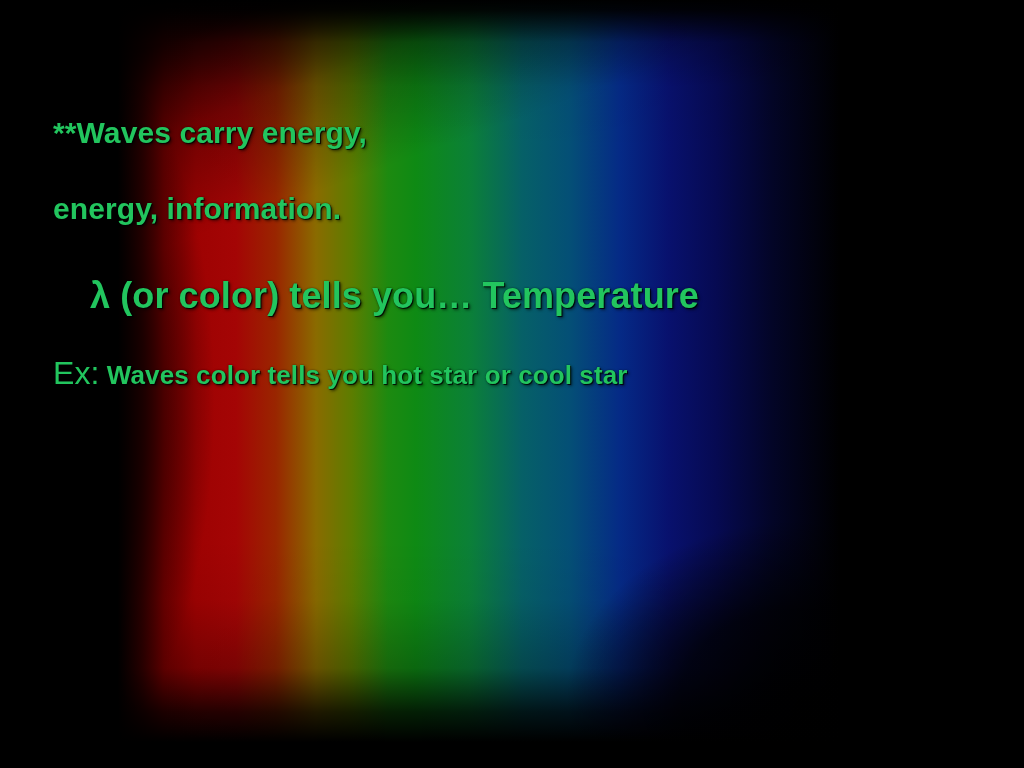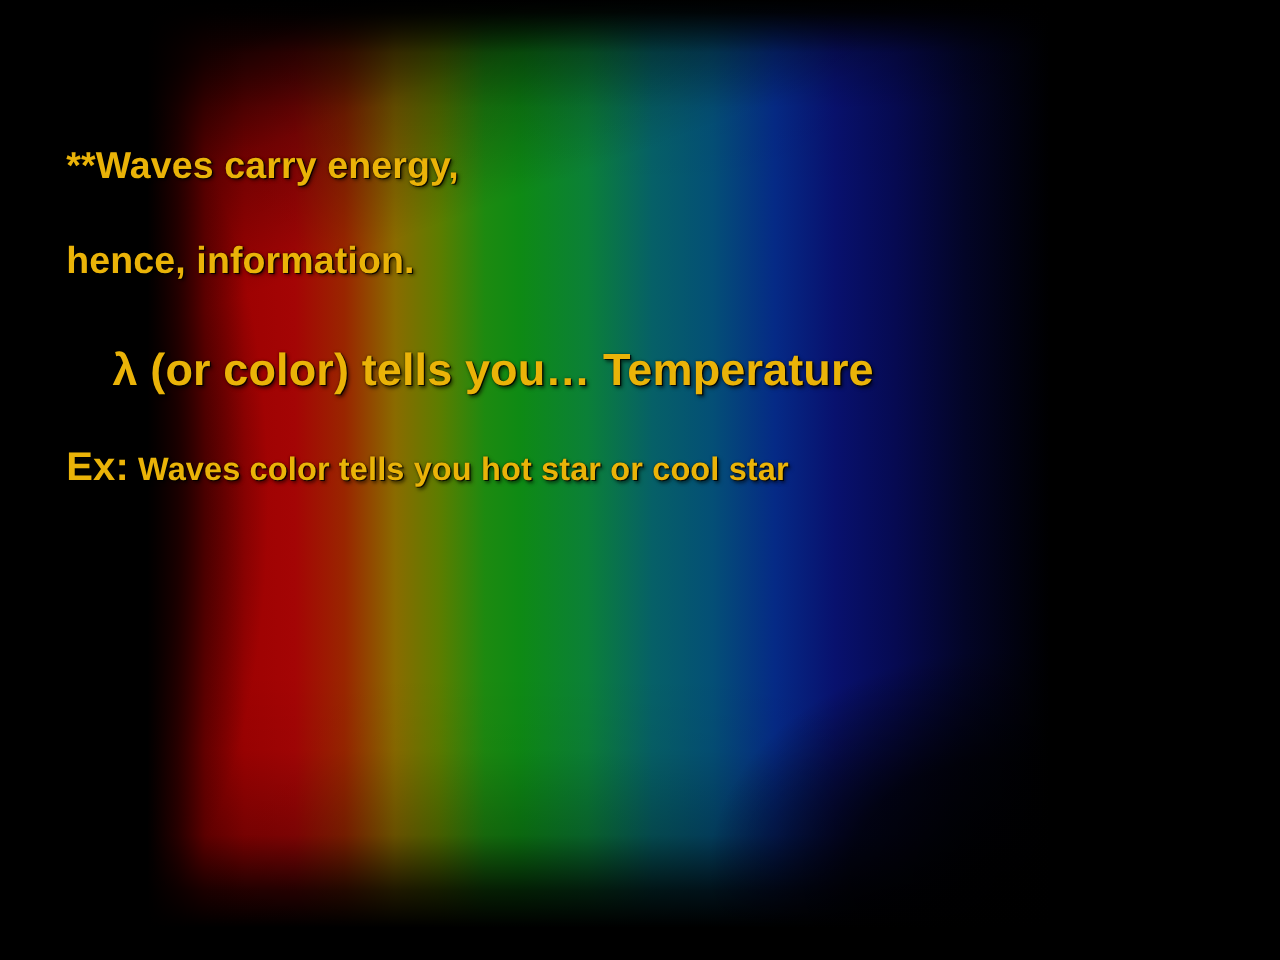--- a/index.html
+++ b/index.html
@@ -117,37 +117,37 @@
   
   #textblock {
     position: absolute;
     left: 0;
     top: 0;
     width: 1024px;
     height: 768px;
   }
   .line {
     position: absolute;
-    color: #eab308;
+    color: #22c55e;
     font-weight: bold;
     white-space: nowrap;
     text-shadow:
       1px 1px 0 rgba(0,0,0,0.75),
       2px 2px 3px rgba(0,0,0,0.55),
       0 0 2px rgba(0,0,0,0.5);
     letter-spacing: 0.1px;
   }
   #line-1 { left: 53px;  top: 116px; font-size: 30px; }
   #line-2 { left: 53px;  top: 192px; font-size: 30px; }
   #line-3 { left: 90px;  top: 275px; font-size: 36px; }
   #line-4 { left: 53px;  top: 355px; font-size: 26px; }
 
   .ex-lead {
     font-size: 32px;
-    font-weight: bold;
+    font-weight: normal;
   }
   .ex-rest {
     font-size: 26px;
     font-weight: bold;
   }
 </style>
 </head>
 <body>
 
 <div id="slide">
@@ -157,20 +157,20 @@
     <div class="vert-fade"></div>
     <div class="diag-fade"></div>
     <div class="corner-fade"></div>
     <div class="left-fade"></div>
   </div>
 
   <div id="textblock">
 
     <div class="line" id="line-1">**Waves carry energy,</div>
 
-    <div class="line" id="line-2">hence, information.</div>
+    <div class="line" id="line-2">energy, information.</div>
 
     <div class="line" id="line-3">λ (or color) tells you… Temperature</div>
 
     <div class="line" id="line-4"><span class="ex-lead">Ex:</span><span class="ex-rest"> Waves color tells you hot star or cool star</span></div>
 
   </div>
 </div>
 
 </body></html>

